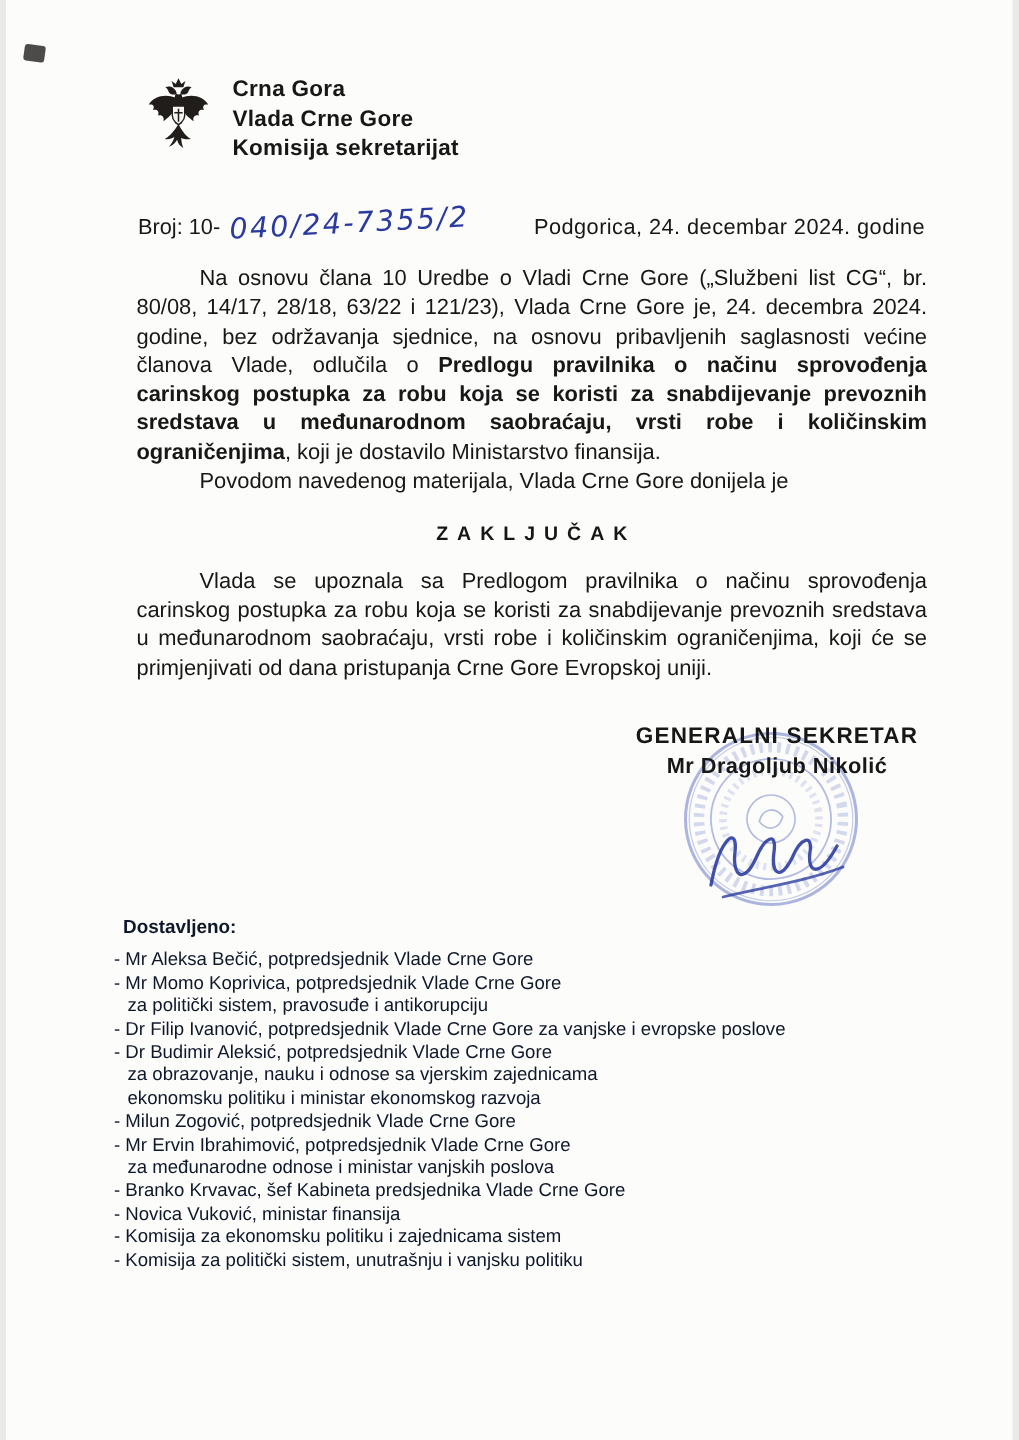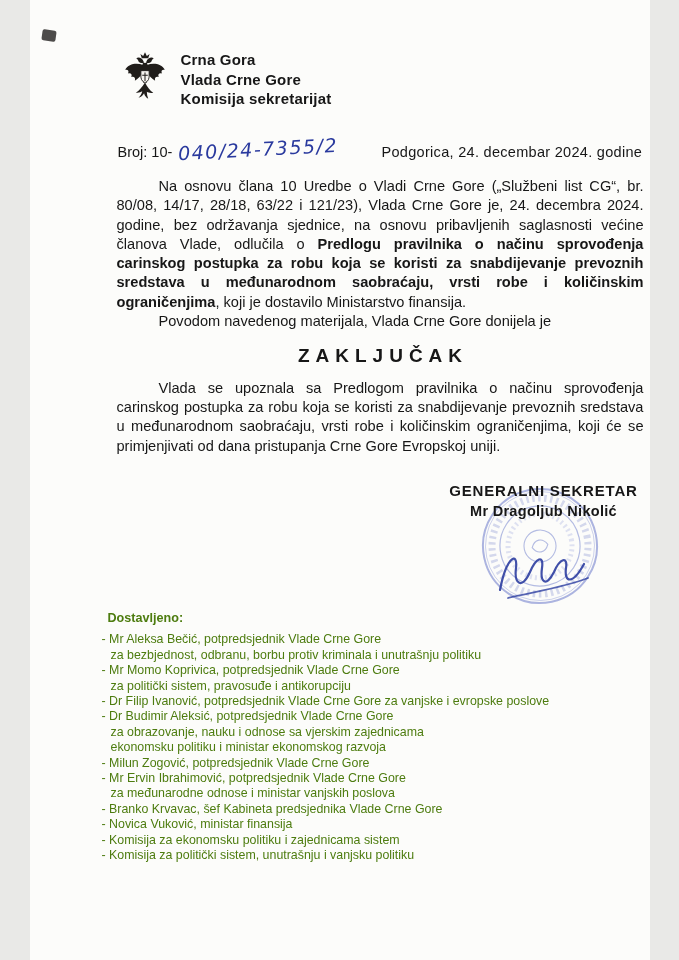--- a/index.html
+++ b/index.html
@@ -1,19 +1,19 @@
 <!DOCTYPE html>
 <html lang="sr"><head>
 <meta charset="utf-8">
 <title>Zaključak</title>
 <style>
   html,body{margin:0;padding:0;background:#e9e9e7;}
   .page{
     position:relative;
-    width:620px;height:960px;
+    width:671px;height:960px;
     margin:0 auto;
     background:#fcfcfa;
     overflow:hidden;
     font-family:"Liberation Sans","DejaVu Sans",sans-serif;
     color:#171717;
   }
   
   .scan-mark{position:absolute;top:30px;left:12px;width:14px;height:11px;background:#2e2c2a;transform:rotate(8deg);border-radius:2px;opacity:.85;}
 
   
@@ -30,32 +30,32 @@
     color:#2a3a9e;transform:rotate(-3deg) translateY(-1px);
   }
   .place-date{position:absolute;top:144px;left:352px;font-size:14.5px;letter-spacing:.3px;}
 
   
   .doc-body{position:absolute;top:177px;left:87px;width:527px;font-size:14.6px;line-height:19.3px;text-align:justify;}
   .doc-body p{margin:0;text-indent:42px;}
   .doc-body b{font-weight:700;}
   .conclusion-heading{
     margin:15px 0 13px 0;text-align:center;
-    font-size:19px;font-weight:bold;letter-spacing:6px;text-indent:6px;
+    font-size:13px;font-weight:bold;letter-spacing:6px;text-indent:6px;
   }
 
   
   .sign-block{position:absolute;top:482px;left:408px;width:212px;text-align:center;font-weight:bold;z-index:3;}
   .sign-title{font-size:15px;letter-spacing:.8px;}
   .sign-name{font-size:14.5px;margin-top:4px;letter-spacing:.3px;}
   .stamp{position:absolute;top:484px;left:448px;width:124px;height:124px;transform:rotate(-12deg);z-index:1;}
   .signature-scribble{position:absolute;top:538px;left:462px;width:104px;height:72px;z-index:2;}
 
   
-  .distribution{position:absolute;top:611px;left:72px;font-size:12.4px;line-height:15.4px;color:#4d7c0f;width:560px;}
+  .distribution{position:absolute;top:611px;left:72px;font-size:12.4px;line-height:15.4px;color:#0f172a;width:560px;}
   .dist-label{font-weight:bold;font-size:12.6px;margin-bottom:6px;padding-left:6px;}
   .dist-line2{padding-left:9px;}
 </style>
 </head>
 <body>
 
 <div class="page">
 
   <div class="scan-mark"></div>
 
@@ -119,21 +119,20 @@
       <path d="M8 52 C14 20 26 12 24 30 C22 46 30 52 38 34 C44 20 52 16 50 30 C48 44 54 50 62 34 C68 20 76 18 74 30 C72 44 80 48 92 26" stroke="#2c3da0" stroke-width="2.2" fill="none" stroke-linecap="round" opacity="0.9"></path>
       <path d="M16 60 C40 54 70 50 96 40" stroke="#2c3da0" stroke-width="1.8" fill="none" stroke-linecap="round" opacity="0.8"></path>
     </svg>
   </div>
 
   <section class="distribution">
     <div class="dist-label">Dostavljeno:</div>
 
     <div class="dist-item">
       <div>- Mr Aleksa Bečić, potpredsjednik Vlade Crne Gore</div>
-      <div class="dist-line2">za bezbjednost, odbranu, borbu protiv kriminala i unutrašnju politiku</div>
     </div>
     <div class="dist-item">
       <div>- Mr Momo Koprivica, potpredsjednik Vlade Crne Gore</div>
       <div class="dist-line2">za politički sistem, pravosuđe i antikorupciju</div>
     </div>
     <div class="dist-item">
       <div>- Dr Filip Ivanović, potpredsjednik Vlade Crne Gore za vanjske i evropske poslove</div>
     </div>
     <div class="dist-item">
       <div>- Dr Budimir Aleksić, potpredsjednik Vlade Crne Gore</div>

